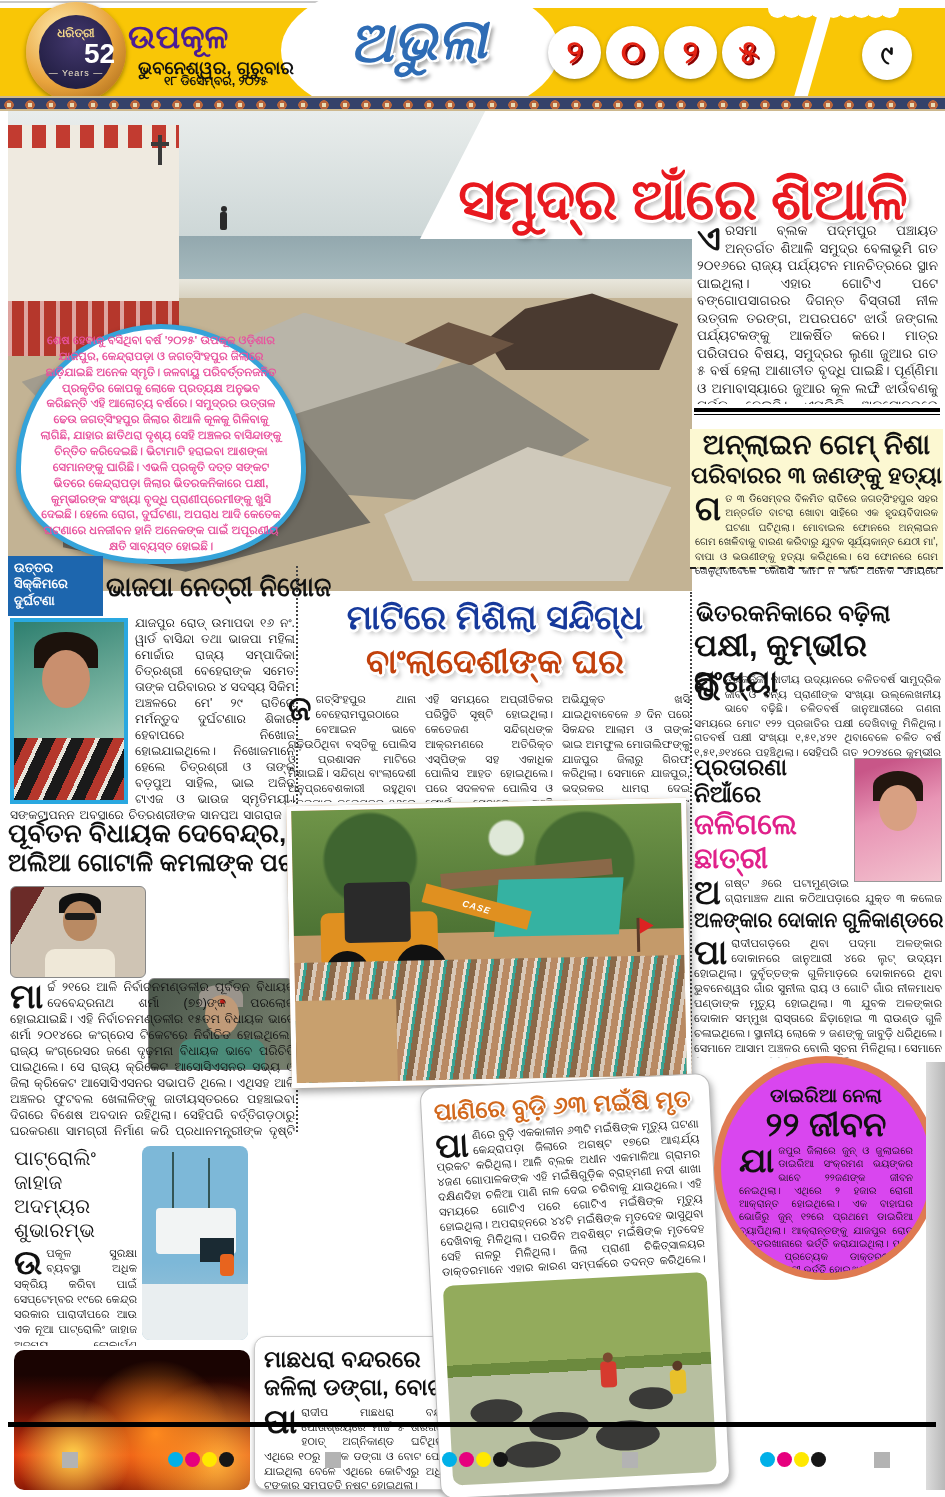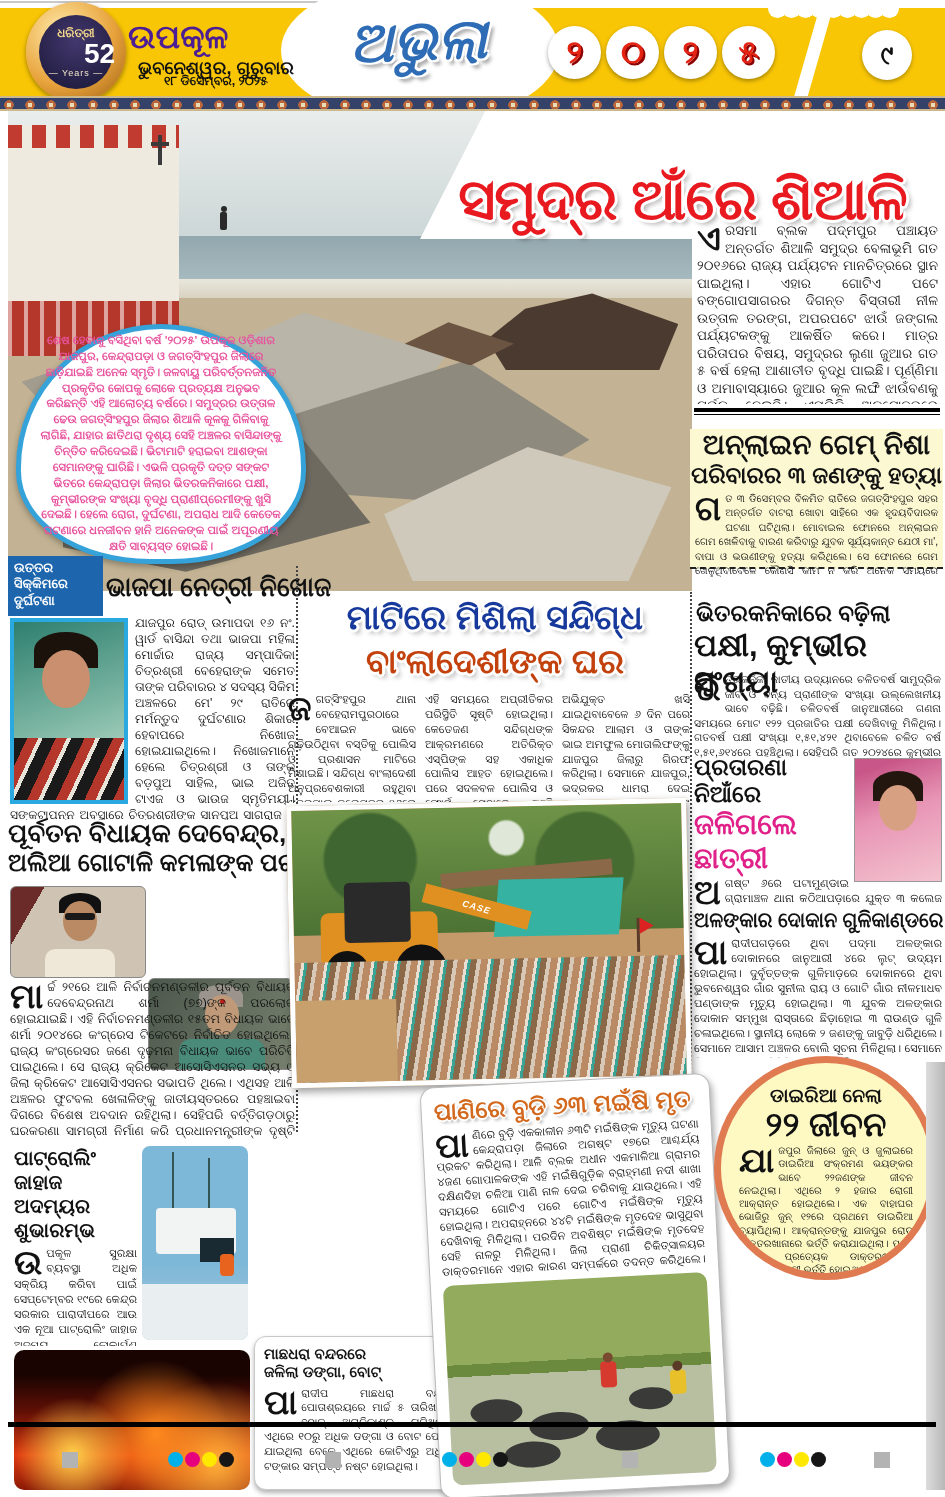--- a/index.html
+++ b/index.html
@@ -129,31 +129,31 @@
   .ob-body{left:10px;top:980px;width:285px;height:160px;font-size:12.3px;line-height:1.3;text-align:justify;overflow:hidden;}
   .patrol{left:14px;top:1146px;width:234px;height:200px;overflow:hidden;}
   .pt-photo{float:right;width:106px;height:194px;margin-left:5px;border-radius:8px;position:relative;overflow:hidden;
      background:linear-gradient(#7db8d8 0 60%,#a8c8d8);}
   .pt-mast{position:absolute;left:30px;top:6px;width:2px;height:70px;background:#355;}
   .pt-mast2{position:absolute;left:66px;top:12px;width:2px;height:60px;background:#355;}
   .pt-sup{position:absolute;left:14px;top:62px;width:80px;height:46px;background:#f2f4f4;border-radius:4px;}
   .pt-win{position:absolute;left:58px;top:92px;width:34px;height:24px;background:#1a2a33;}
   .pt-hull{position:absolute;left:0;bottom:0;width:106px;height:56px;background:#e9eef0;}
   .pt-orange{position:absolute;left:78px;top:108px;width:14px;height:22px;background:#e8641e;border-radius:4px;}
-  .pt-h{font-size:20px;font-weight:700;line-height:1.2;}
+  .pt-h{font-size:20px;font-weight:400;line-height:1.2;}
   .pt-body{font-size:11.3px;line-height:1.35;text-align:justify;margin-top:4px;}
   .fire-photo{left:14px;top:1350px;width:236px;height:140px;border-radius:10px;overflow:hidden;
      background:
        radial-gradient(circle at 25% 75%,#ffd24a,rgba(0,0,0,0) 28%),
        radial-gradient(circle at 60% 60%,#ff8a1e,rgba(0,0,0,0) 45%),
        radial-gradient(circle at 85% 80%,#ffb23a,rgba(0,0,0,0) 35%),
        linear-gradient(#1a0402 0 18%,#641005 45%,#e03a10 75%,#8a1a06);}
   .harbour{left:254px;top:1336px;width:206px;height:154px;background:#fff;border:1.5px solid #c9c9c9;
      border-radius:12px;box-shadow:0 3px 5px rgba(0,0,0,.3);box-sizing:border-box;padding:8px 9px;overflow:hidden;}
-  .hb-h{font-size:15px;font-weight:900;line-height:1.22;}
+  .hb-h{font-size:23px;font-weight:900;line-height:1.22;}
   .hb-body{font-size:11px;line-height:1.33;text-align:justify;margin-top:4px;}
   
   .mid-h1{left:300px;top:598px;width:390px;text-align:center;font-size:34px;font-weight:900;color:#16399b;white-space:nowrap;}
   .mid-h2{left:300px;top:642px;width:390px;text-align:center;font-size:34px;font-weight:900;color:#c2410c;white-space:nowrap;}
   .mid-cols{left:288px;top:692px;width:402px;height:110px;display:flex;gap:9px;}
   .mid-col{flex:1;font-size:11.2px;line-height:1.33;text-align:justify;overflow:hidden;}
   .ex-photo{left:289px;top:802px;width:400px;height:282px;border:5px solid #fff;box-sizing:border-box;
      box-shadow:2px 4px 8px rgba(0,0,0,.4);transform:rotate(-1.2deg);overflow:hidden;background:#c49a6a;}
   .ex-trees{position:absolute;left:0;top:0;width:100%;height:46%;
      background:radial-gradient(circle at 20% 40%,#3f6530 0 14%,rgba(0,0,0,0) 15%),
@@ -183,21 +183,21 @@
      text-shadow:-2px 0 0 #fff,2px 0 0 #fff,0 -2px 0 #fff,0 2px 0 #fff,3px 3px 3px rgba(0,0,0,.3);}
   .bf-body{font-size:11.4px;line-height:1.32;text-align:justify;height:150px;overflow:hidden;margin-top:4px;}
   .bf-photo{width:264px;height:200px;border-radius:10px;margin-top:6px;position:relative;overflow:hidden;
      background:linear-gradient(#93ab5c 0 40%,#6c8a3e 40% 46%,#b7bfa0 46%);}
   .bf-buff{position:absolute;background:#3a3a38;border-radius:50%;}
   .bf-p1{position:absolute;left:58%;top:42%;width:16px;height:26px;background:#d63a2e;border-radius:4px;}
   .bf-p1::before{content:"";position:absolute;left:3px;top:-9px;width:10px;height:10px;border-radius:50%;background:#7a4a30;}
   .bf-p2{position:absolute;left:84%;top:48%;width:16px;height:24px;background:#e8c02a;border-radius:4px;}
   .bf-p2::before{content:"";position:absolute;left:3px;top:-9px;width:10px;height:10px;border-radius:50%;background:#5a3a26;}
   
-  .dia-circle{left:714px;top:1056px;width:224px;height:224px;border-radius:50%;background:#fef9c3;
+  .dia-circle{left:714px;top:1056px;width:224px;height:224px;border-radius:50%;background:#d946ef;
      border:7px solid #df7a51;box-sizing:border-box;text-align:center;padding:22px 18px 0 18px;overflow:hidden;}
   .dia-h1{font-size:19px;font-weight:900;}
   .dia-h2{font-size:34px;font-weight:900;line-height:1;}
   .dia-body{font-size:10.2px;line-height:1.3;text-align:justify;margin-top:3px;}
   .edge-strip{left:926px;top:1062px;width:19px;height:428px;background:linear-gradient(90deg,#dcdcdc,#b8b8b8);}
   
   .footer-rule{left:8px;top:1422px;width:928px;height:5px;background:#000;}
   .regsq{width:16px;height:16px;background:#b3b3b3;}
   .regdots{display:flex;gap:2px;}
   .regdots i{width:15px;height:15px;border-radius:50%;display:block;}

